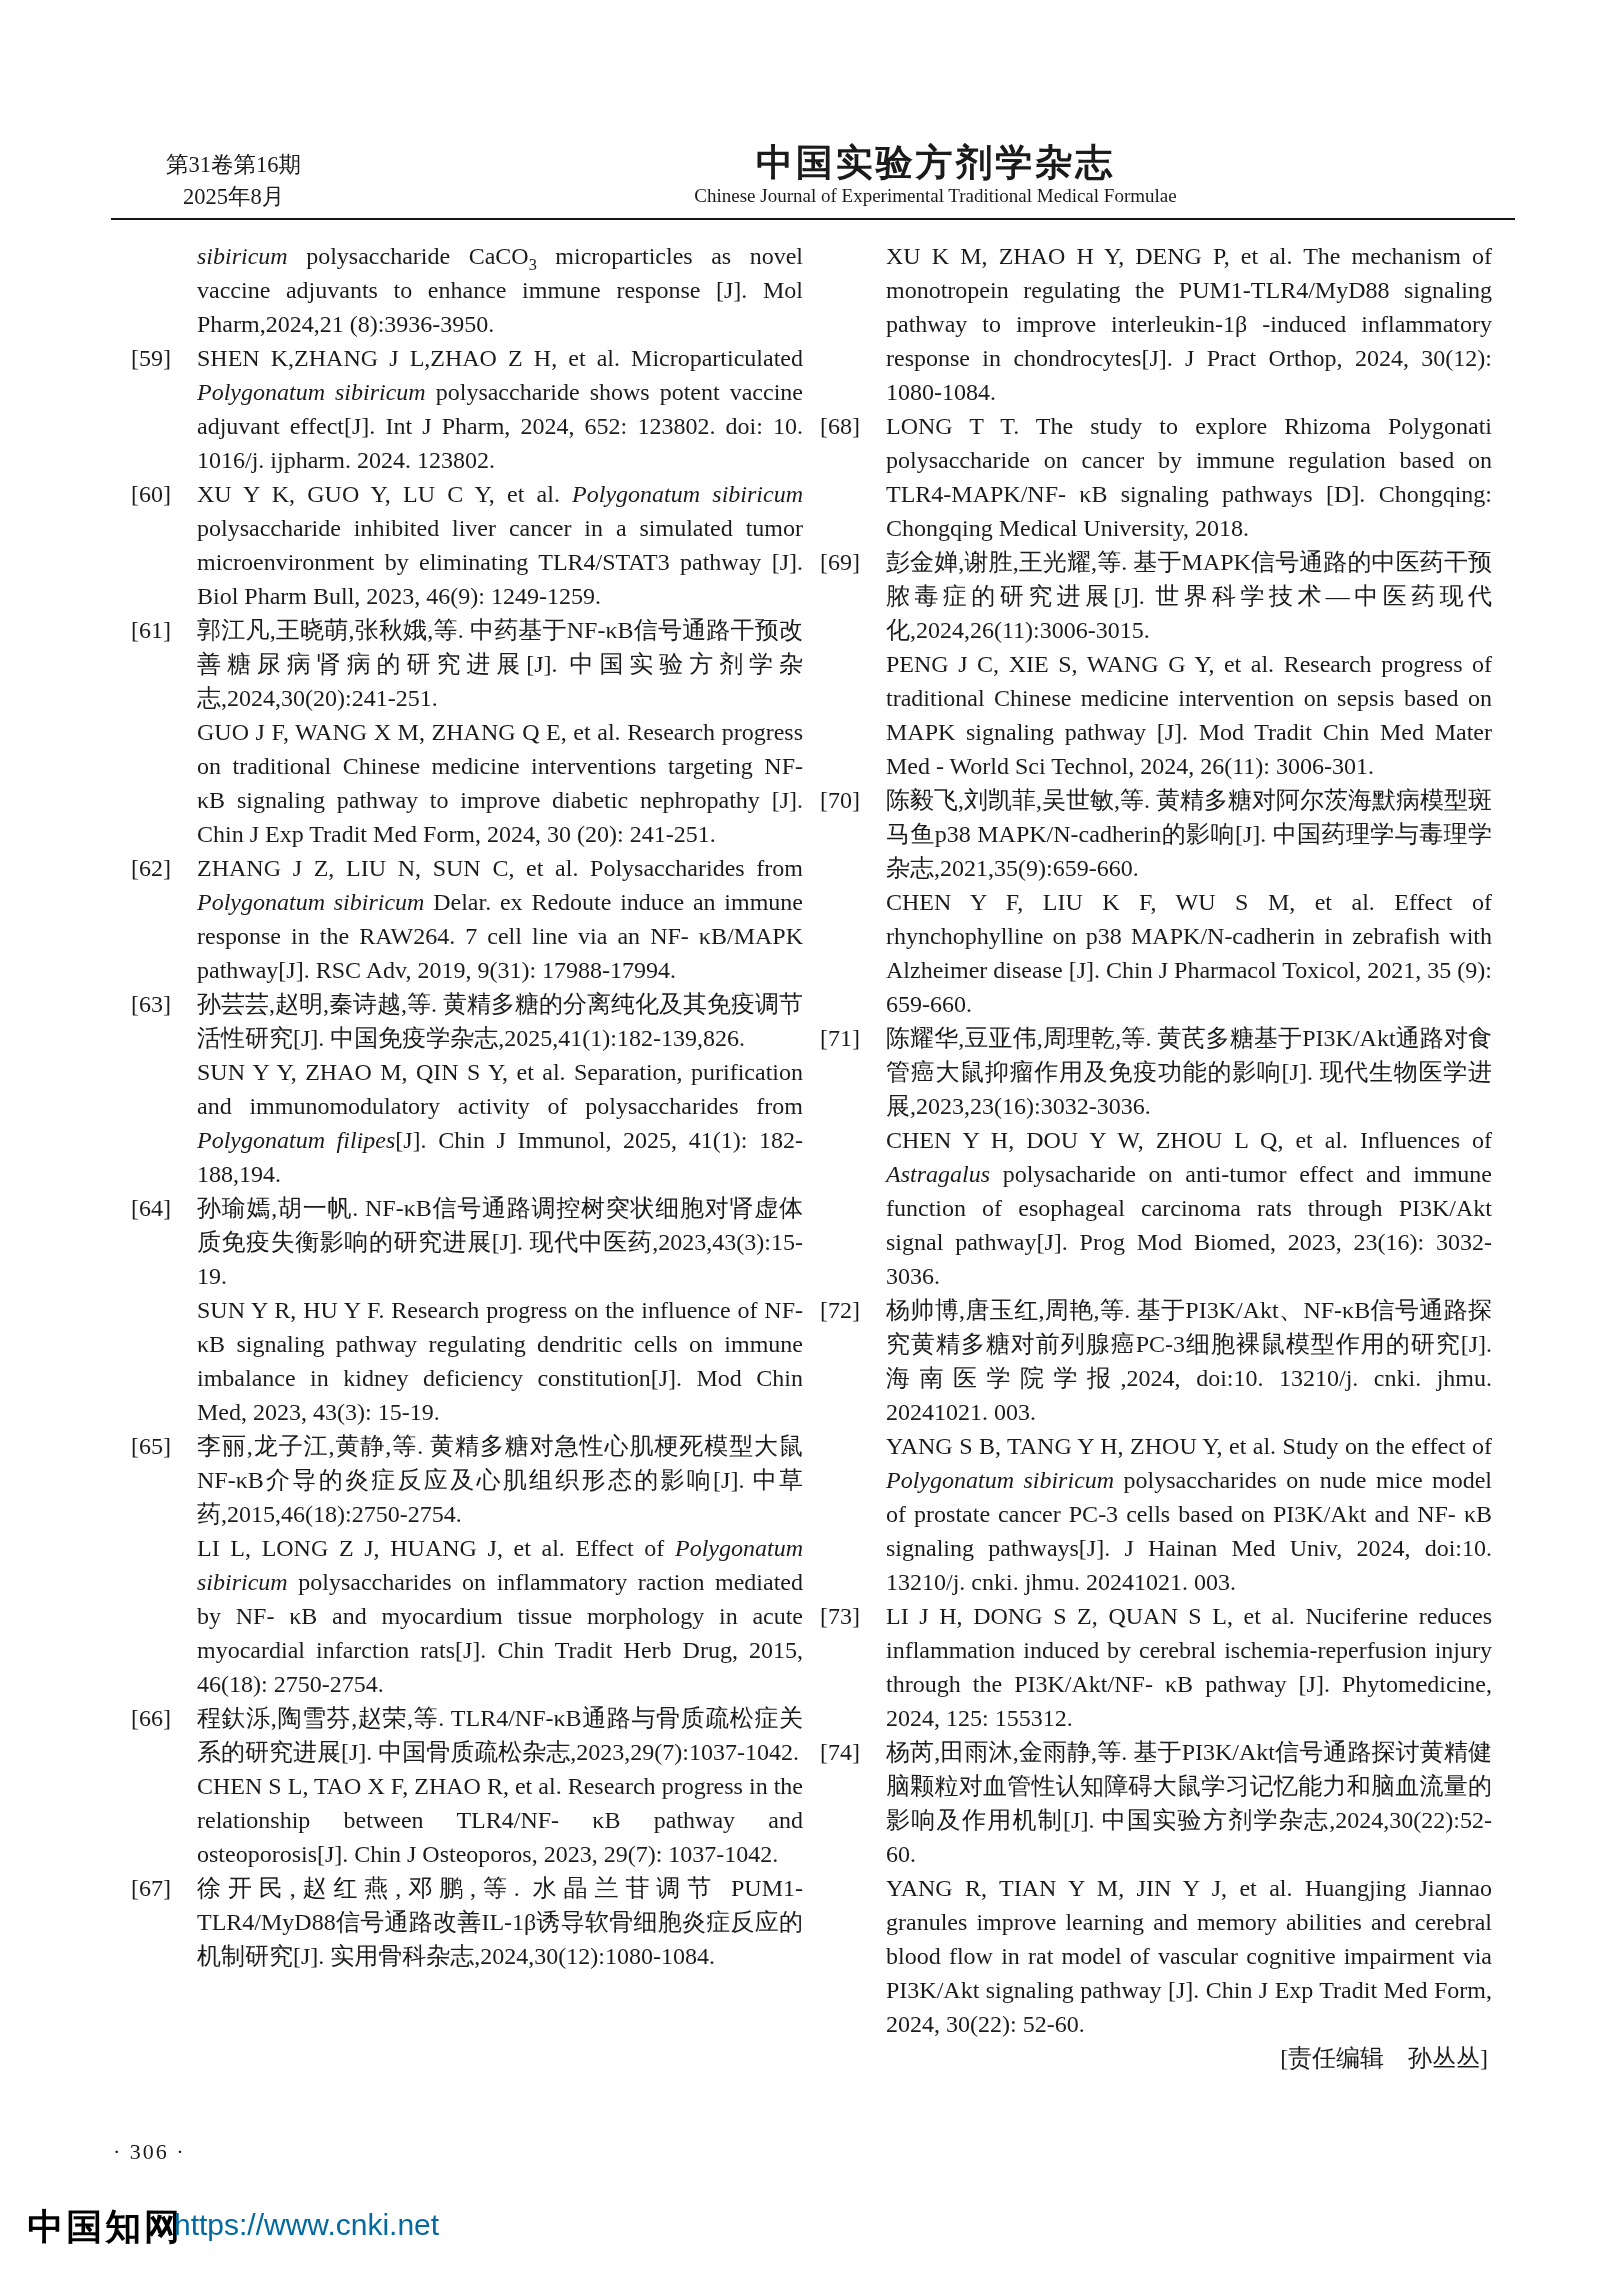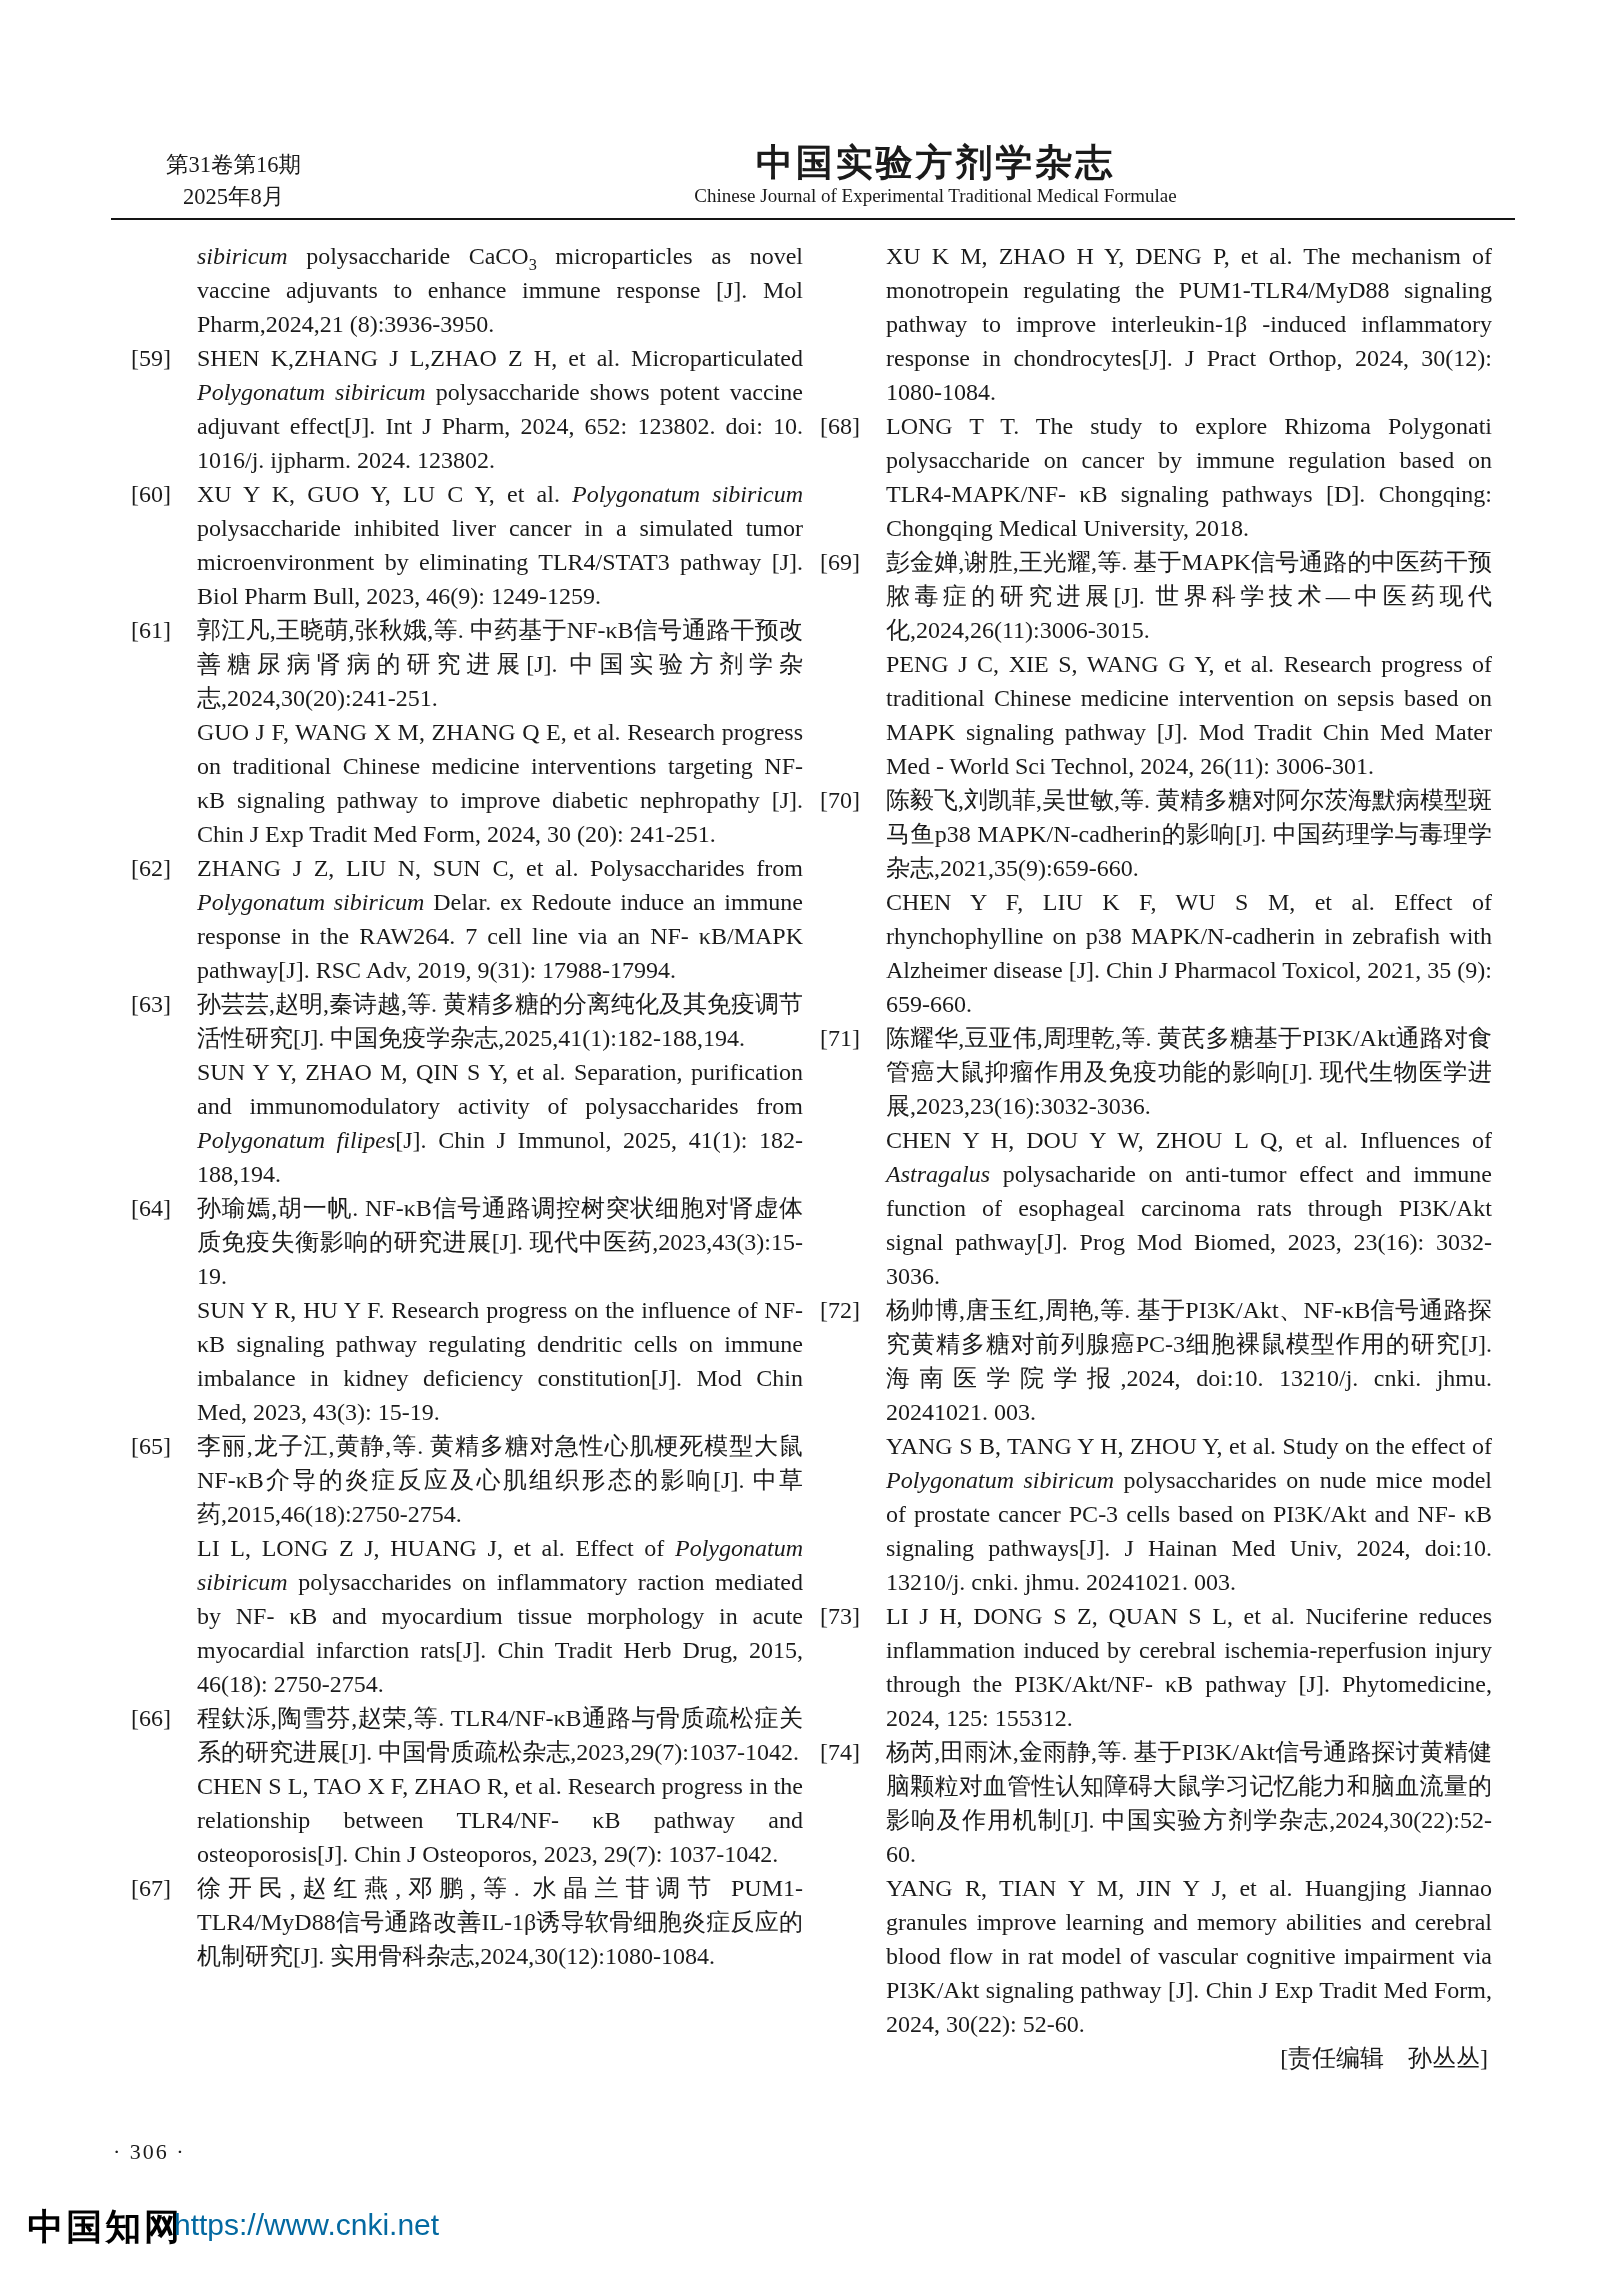--- a/index.html
+++ b/index.html
@@ -86,21 +86,21 @@
   <div class="rule"></div>
 
   <div class="columns">
     <div class="col" id="col-left">
         <div class="ref"><span class="ref-num"></span><span class="ref-text"><em>sibiricum</em><span> polysaccharide CaCO</span><sub>3</sub><span> microparticles as novel vaccine adjuvants to enhance immune response [J]. Mol Pharm,2024,21 (8):3936-3950.</span></span></div>
         <div class="ref"><span class="ref-num">[59]</span><span class="ref-text"><span>SHEN K,ZHANG J L,ZHAO Z H, et al. Microparticulated </span><em>Polygonatum sibiricum</em><span> polysaccharide shows potent vaccine adjuvant effect[J]. Int J Pharm, 2024, 652: 123802. doi: 10. 1016/j. ijpharm. 2024. 123802.</span></span></div>
         <div class="ref"><span class="ref-num">[60]</span><span class="ref-text"><span>XU Y K, GUO Y, LU C Y, et al. </span><em>Polygonatum sibiricum</em><span> polysaccharide inhibited liver cancer in a simulated tumor microenvironment by eliminating TLR4/STAT3 pathway [J]. Biol Pharm Bull, 2023, 46(9): 1249-1259.</span></span></div>
         <div class="ref"><span class="ref-num">[61]</span><span class="ref-text"><span>郭江凡,王晓萌,张秋娥,等. 中药基于NF-κB信号通路干预改善糖尿病肾病的研究进展[J]. 中国实验方剂学杂志,2024,30(20):241-251.</span></span></div>
         <div class="ref"><span class="ref-num"></span><span class="ref-text"><span>GUO J F, WANG X M, ZHANG Q E, et al. Research progress on traditional Chinese medicine interventions targeting NF- κB signaling pathway to improve diabetic nephropathy [J]. Chin J Exp Tradit Med Form, 2024, 30 (20): 241-251.</span></span></div>
         <div class="ref"><span class="ref-num">[62]</span><span class="ref-text"><span>ZHANG J Z, LIU N, SUN C, et al. Polysaccharides from </span><em>Polygonatum sibiricum</em><span> Delar. ex Redoute induce an immune response in the RAW264. 7 cell line via an NF- κB/MAPK pathway[J]. RSC Adv, 2019, 9(31): 17988-17994.</span></span></div>
-        <div class="ref"><span class="ref-num">[63]</span><span class="ref-text"><span>孙芸芸,赵明,秦诗越,等. 黄精多糖的分离纯化及其免疫调节活性研究[J]. 中国免疫学杂志,2025,41(1):182-188,194.</span></span></div>
+        <div class="ref"><span class="ref-num">[63]</span><span class="ref-text"><span>孙芸芸,赵明,秦诗越,等. 黄精多糖的分离纯化及其免疫调节活性研究[J]. 中国免疫学杂志,2025,41(1):182-139,826.</span></span></div>
         <div class="ref"><span class="ref-num"></span><span class="ref-text"><span>SUN Y Y, ZHAO M, QIN S Y, et al. Separation, purification and immunomodulatory activity of polysaccharides from </span><em>Polygonatum filipes</em><span>[J]. Chin J Immunol, 2025, 41(1): 182-188,194.</span></span></div>
         <div class="ref"><span class="ref-num">[64]</span><span class="ref-text"><span>孙瑜嫣,胡一帆. NF-κB信号通路调控树突状细胞对肾虚体质免疫失衡影响的研究进展[J]. 现代中医药,2023,43(3):15-19.</span></span></div>
         <div class="ref"><span class="ref-num"></span><span class="ref-text"><span>SUN Y R, HU Y F. Research progress on the influence of NF- κB signaling pathway regulating dendritic cells on immune imbalance in kidney deficiency constitution[J]. Mod Chin Med, 2023, 43(3): 15-19.</span></span></div>
         <div class="ref"><span class="ref-num">[65]</span><span class="ref-text"><span>李丽,龙子江,黄静,等. 黄精多糖对急性心肌梗死模型大鼠NF-κB介导的炎症反应及心肌组织形态的影响[J]. 中草药,2015,46(18):2750-2754.</span></span></div>
         <div class="ref"><span class="ref-num"></span><span class="ref-text"><span>LI L, LONG Z J, HUANG J, et al. Effect of </span><em>Polygonatum sibiricum</em><span> polysaccharides on inflammatory raction mediated by NF- κB and myocardium tissue morphology in acute myocardial infarction rats[J]. Chin Tradit Herb Drug, 2015, 46(18): 2750-2754.</span></span></div>
         <div class="ref"><span class="ref-num">[66]</span><span class="ref-text"><span>程釱泺,陶雪芬,赵荣,等. TLR4/NF-κB通路与骨质疏松症关系的研究进展[J]. 中国骨质疏松杂志,2023,29(7):1037-1042.</span></span></div>
         <div class="ref"><span class="ref-num"></span><span class="ref-text"><span>CHEN S L, TAO X F, ZHAO R, et al. Research progress in the relationship between TLR4/NF- κB pathway and osteoporosis[J]. Chin J Osteoporos, 2023, 29(7): 1037-1042.</span></span></div>
         <div class="ref"><span class="ref-num">[67]</span><span class="ref-text"><span>徐开民,赵红燕,邓鹏,等. 水晶兰苷调节 PUM1-TLR4/MyD88信号通路改善IL-1β诱导软骨细胞炎症反应的机制研究[J]. 实用骨科杂志,2024,30(12):1080-1084.</span></span></div>
       </div>
     <div class="col" id="col-right">

